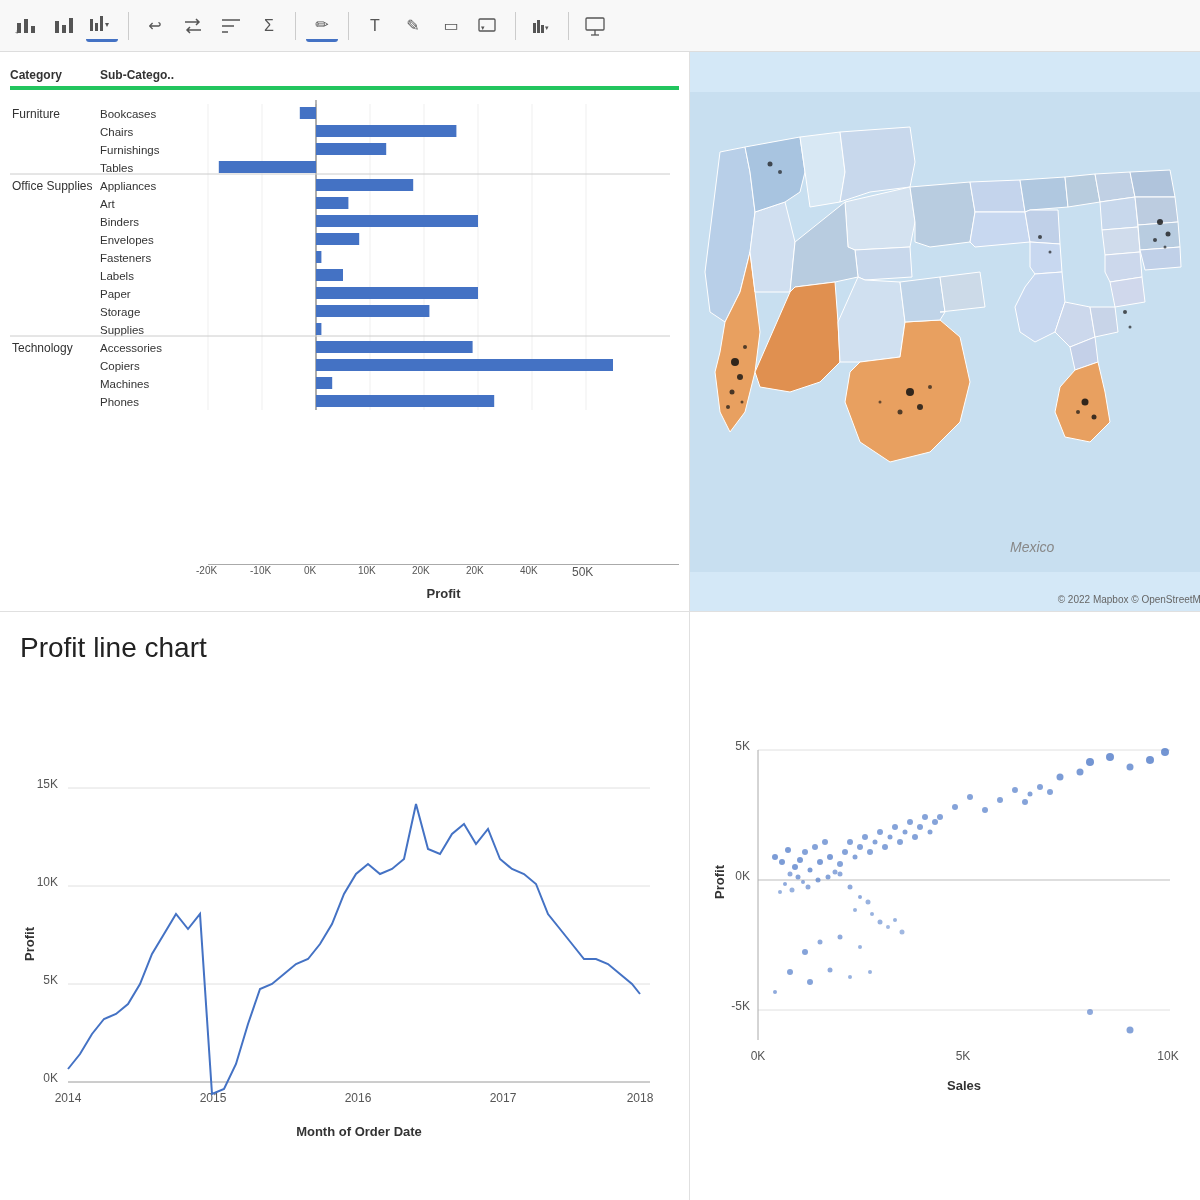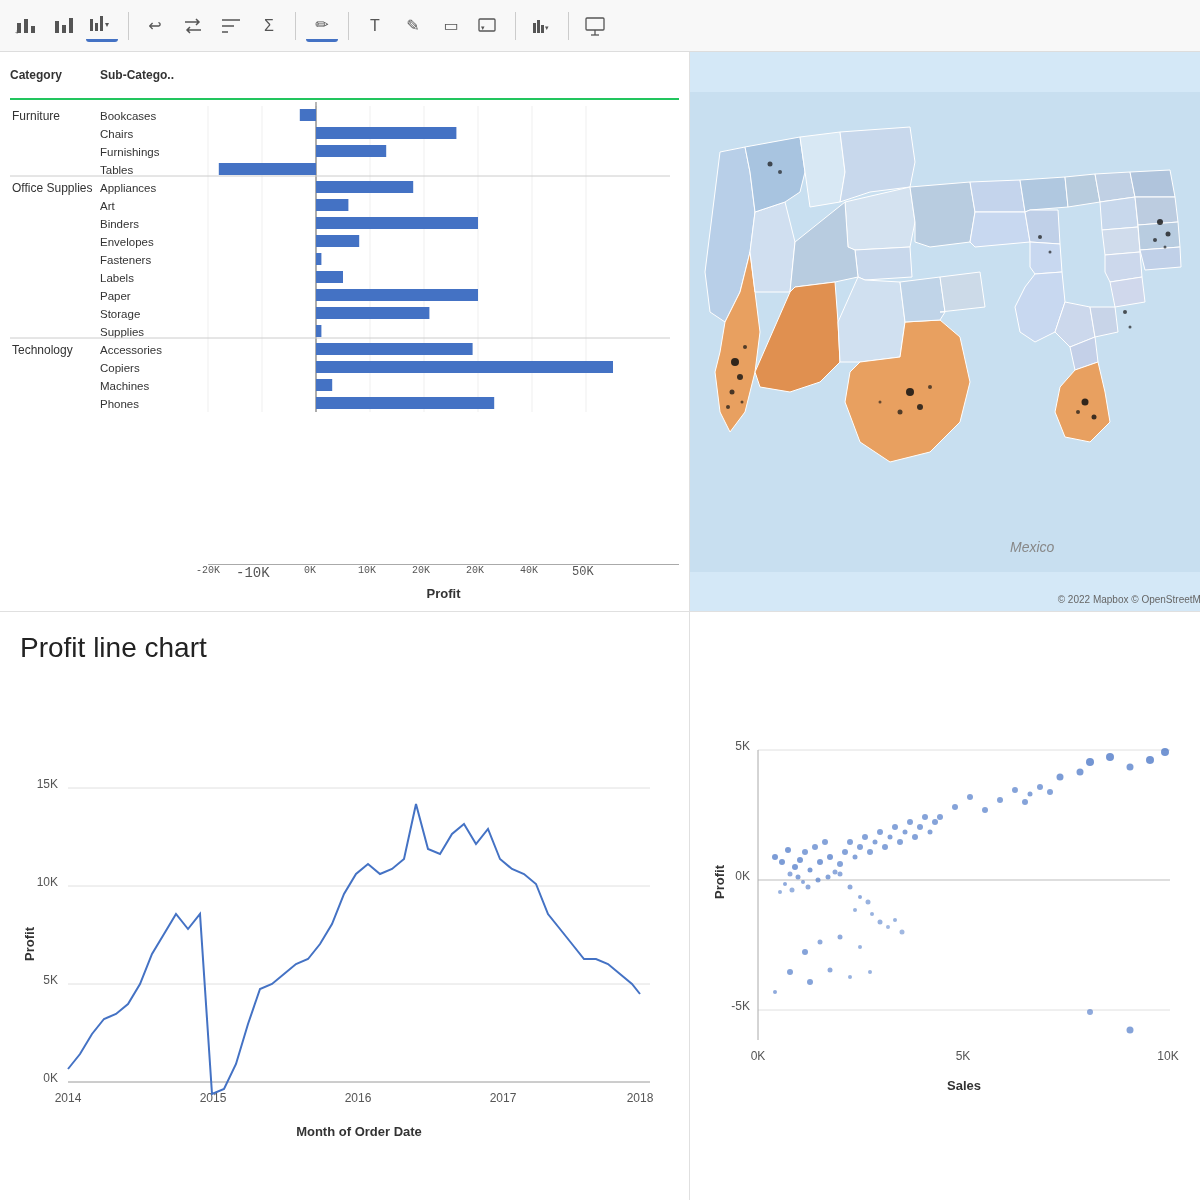--- a/index.html
+++ b/index.html
@@ -159,21 +159,21 @@
         <line x1="7" y1="20" x2="15" y2="20" stroke="#555" stroke-width="1.3"></line>
       </svg>
   </div>
 </div>
 
 <div class="main">
 
   <div class="bar-chart-panel">
     <div style="overflow:hidden; height:100%; display:flex; flex-direction:column;">
 
-      <div style="display:flex; border-bottom:2px solid #22c55e; padding-bottom:16px; margin-bottom:2px;">
+      <div style="display:flex; border-bottom:4px solid #22c55e; padding-bottom:4px; margin-bottom:10px;">
         <div style="width:90px; font-weight:bold; font-size:12px;">Category</div>
         <div style="width:105px; font-weight:bold; font-size:12px;">Sub-Catego..</div>
         <div style="flex:1;"></div>
       </div>
 
       <div style="flex:1; position:relative;">
         <svg id="bar-svg" width="660" height="490" style="position:absolute; top:0; left:0;">
             <line x1="306" x2="306" y1="0" y2="310" stroke="#888" stroke-width="1.2"></line>
             <text x="2" y="18" font-size="12" fill="#333">Furniture</text>
             <text x="90" y="18" font-size="11.5" fill="#333">Bookcases</text>
@@ -347,23 +347,23 @@
             <line x1="360" x2="360" y1="292" y2="310" stroke="#e8e8e8" stroke-width="0.7"></line>
             <line x1="414" x2="414" y1="292" y2="310" stroke="#e8e8e8" stroke-width="0.7"></line>
             <line x1="468" x2="468" y1="292" y2="310" stroke="#e8e8e8" stroke-width="0.7"></line>
             <line x1="522" x2="522" y1="292" y2="310" stroke="#e8e8e8" stroke-width="0.7"></line>
             <line x1="576" x2="576" y1="292" y2="310" stroke="#e8e8e8" stroke-width="0.7"></line>
             <rect x="306" y="295" width="178.20000000000002" height="12" fill="#4472c4"></rect>
           </svg>
       </div>
 
       <div style="padding-left:198px; margin-top:2px;">
-        <div style="position:relative; height:18px; border-top:1px solid #aaa;font-family:Liberation Mono, monospace;">
+        <div style="position:relative; height:18px; border-top:1px solid #aaa;">
           <span style="position:absolute; left:-12px; font-size:10px; color:#555;">-20K</span>
-          <span style="position:absolute; left:28px; font-size:14px; color:#555;">-10K</span>
+          <span style="position:absolute; left:42px; font-size:10px; color:#555;">-10K</span>
           <span style="position:absolute; left:96px; font-size:10px; color:#555;">0K</span>
           <span style="position:absolute; left:150px; font-size:10px; color:#555;">10K</span>
           <span style="position:absolute; left:204px; font-size:10px; color:#555;">20K</span>
           <span style="position:absolute; left:258px; font-size:10px; color:#555;">20K</span>
           <span style="position:absolute; left:312px; font-size:10px; color:#555;">40K</span>
           <span style="position:absolute; left:364px; font-size:12px; color:#555;">50K</span>
         </div>
         <div style="text-align:center; font-weight:bold; font-size:13px; margin-top:4px; padding-right:0px;">Profit</div>
       </div>
     </div>

